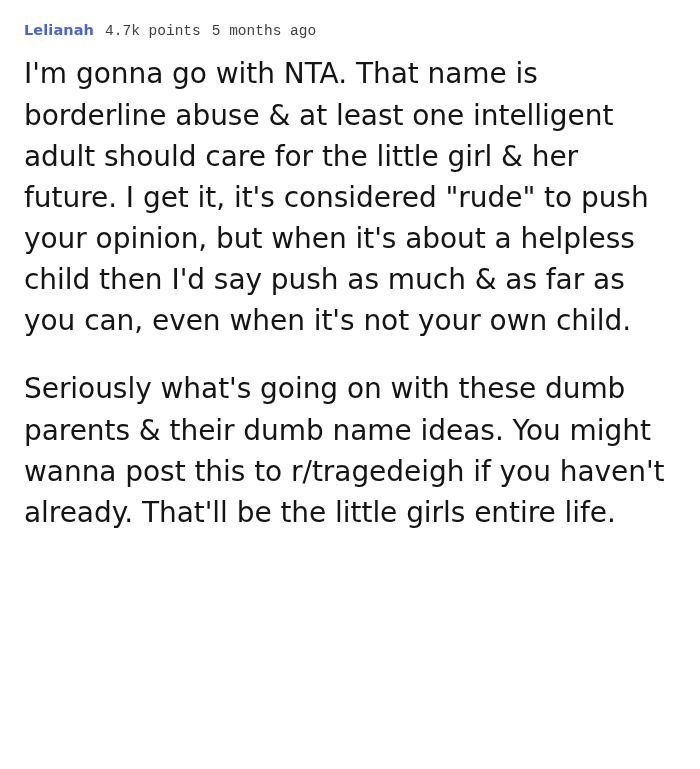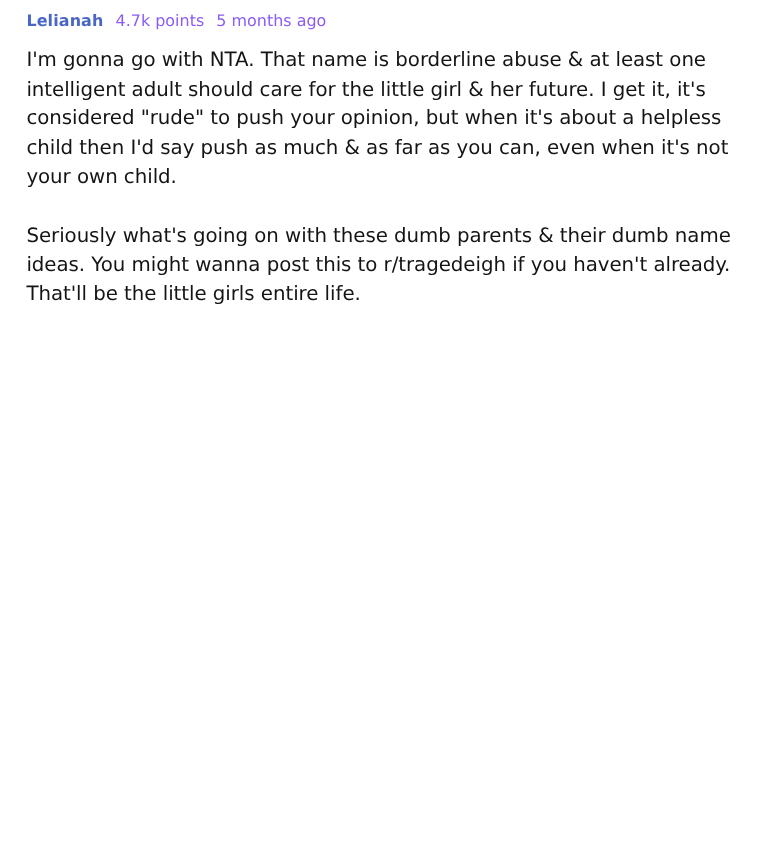--- a/index.html
+++ b/index.html
@@ -9,41 +9,42 @@
     background: #ffffff;
   }
   body {
     width: 700px;
     height: 769px;
     font-family: "DejaVu Sans", "Liberation Sans", sans-serif;
     color: #1a1a1b;
     overflow: hidden;
   }
   .comment {
-    padding: 12px 24px 0 24px;
+    padding: 22px 24px 0 24px;
   }
   .comment-meta {
     display: flex;
     align-items: baseline;
     gap: 11px;
     font-size: 14.5px;
     line-height: 1.2;
     margin-bottom: 13px;
   }
   .author {
     color: #4a66c7;
     font-weight: bold;
     letter-spacing: 0.1px;
   }
   .points, .timestamp {
-    color: #8b5cf6;
+    color: #404040;
     font-weight: normal;
+    font-family: Liberation Mono, monospace;
   }
   .comment-body {
-    font-size: 18px;
+    font-size: 28px;
     line-height: 1.47;
     color: #141415;
     letter-spacing: -0.05px;
   }
   .comment-body p {
     margin: 0 0 27px 0;
   }
   .comment-body p:last-child {
     margin-bottom: 16px;
   }

